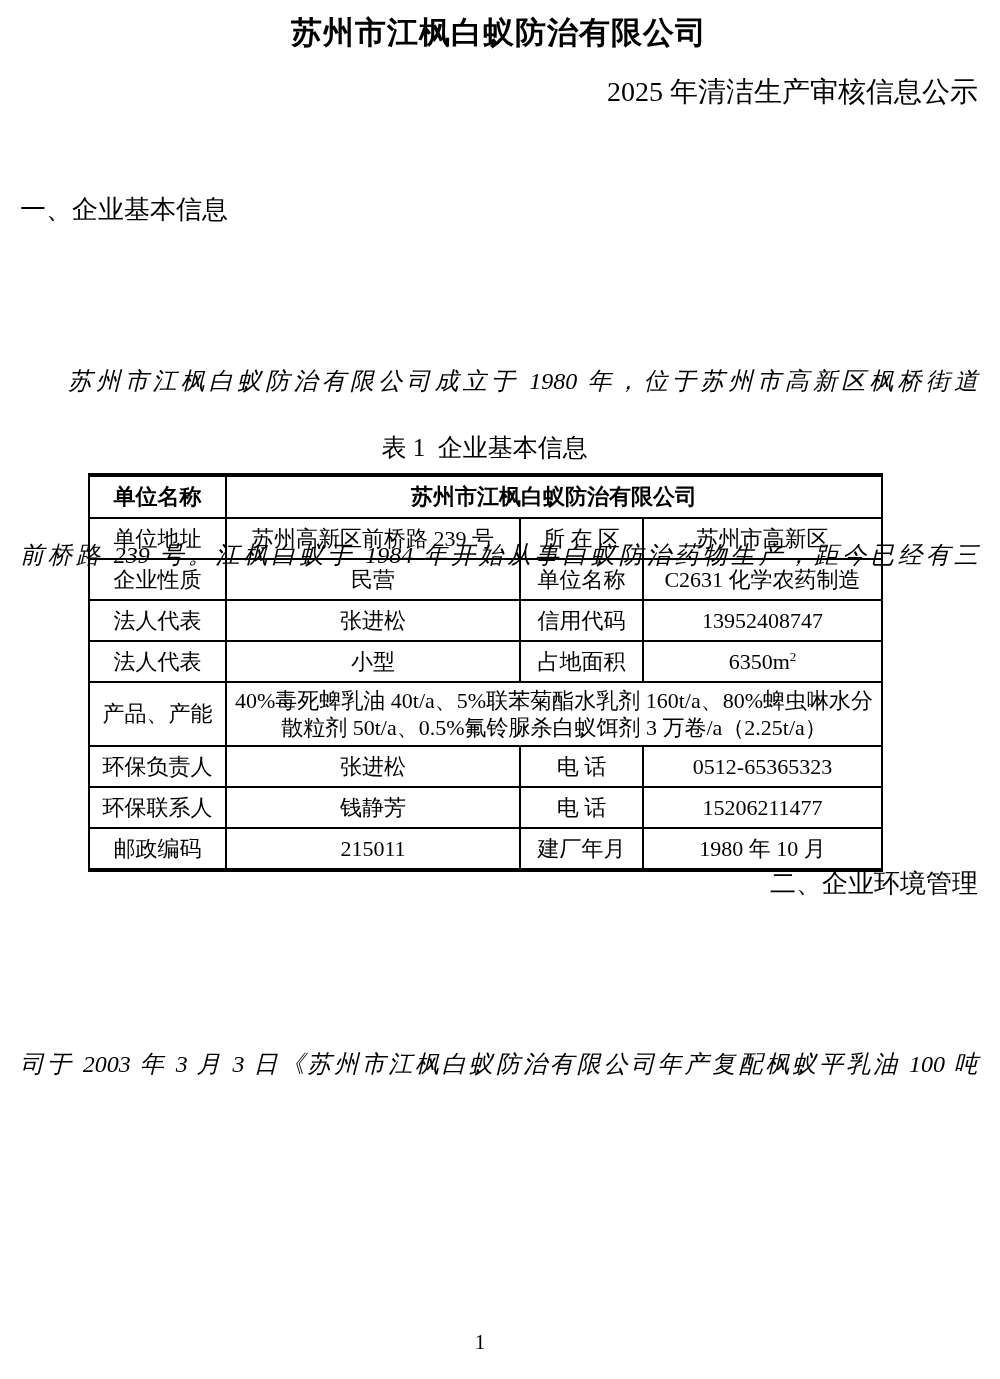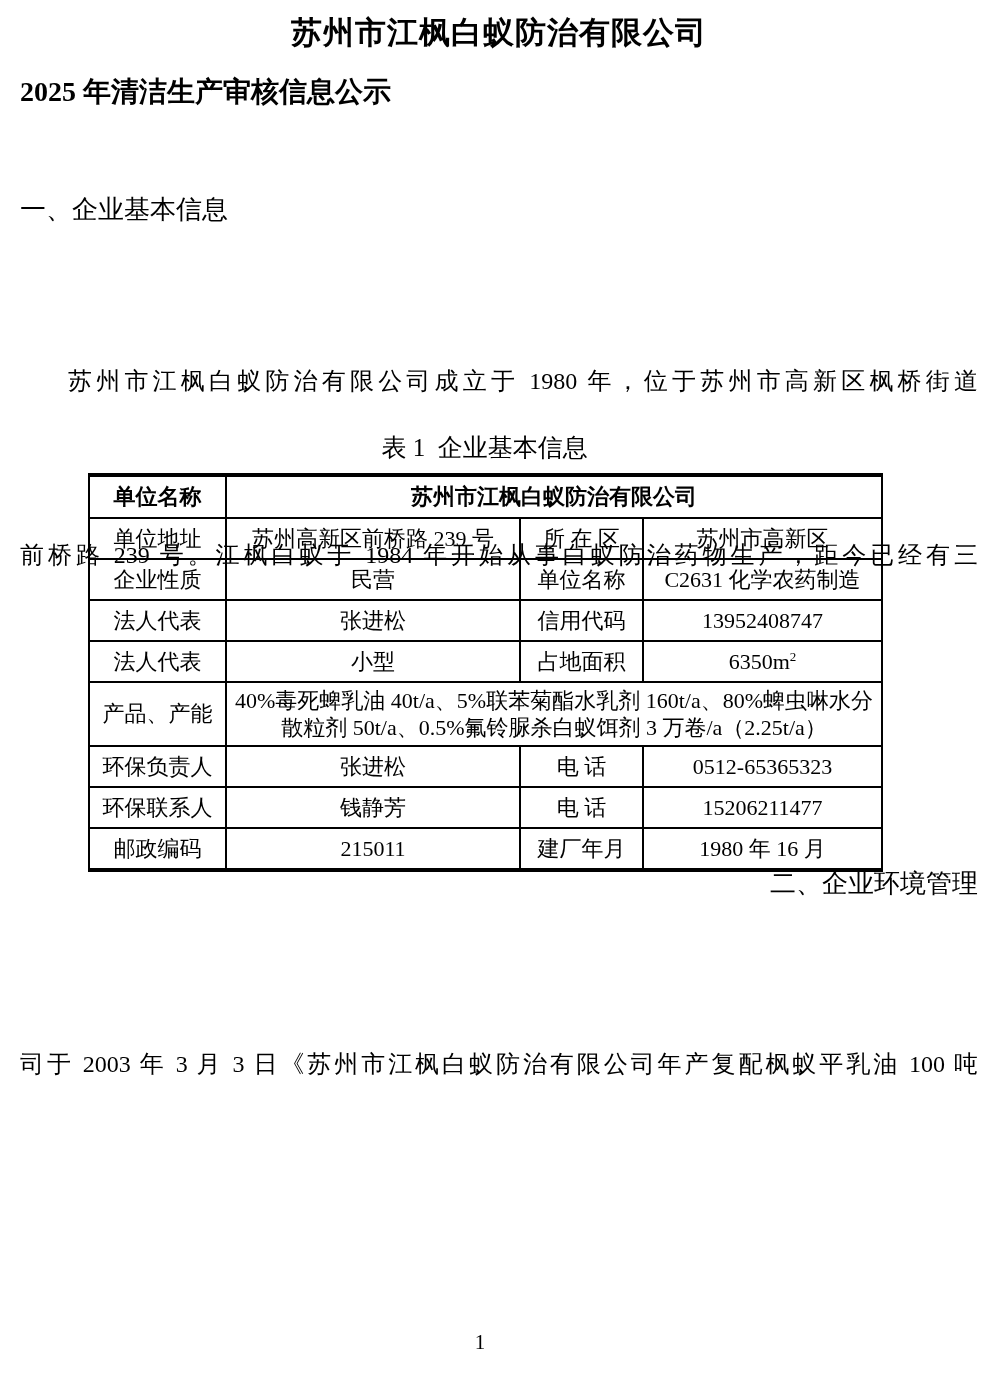--- a/index.html
+++ b/index.html
@@ -9,32 +9,32 @@
     font-family: "Liberation Serif", "DejaVu Serif", serif;
     position: relative; overflow: hidden;
   }
   .doc-title {
     position: absolute; top: 12px; left: 20px; width: 958px;
     text-align: center; font-size: 31px; font-weight: bold;
     letter-spacing: 1px; white-space: pre-wrap;
   }
   .doc-subtitle {
     position: absolute; top: 73px; left: 20px; width: 958px;
-    text-align: left; font-size: 28px; font-weight: bold;
+    text-align: right; font-size: 28px; font-weight: normal;
     white-space: pre-wrap;
   }
   .sec-heading {
     position: absolute; left: 20px; width: 958px;
     font-size: 26px; font-weight: normal; white-space: pre-wrap;
   }
   #heading-1 { top: 192px; }
   #heading-2 { top: 866px; text-align: right; }
   .para {
     position: absolute; left: 20px; width: 958px;
-    font-size: 24px; line-height: 57.7px; white-space: pre-wrap;
+    font-size: 24px; line-height: 57.7px; white-space: pre-wrap; font-style: italic;
   }
   #para-1 { top: 238px; }
   #para-2 { top: 921px; }
   .jline { text-align: justify; text-align-last: justify; text-justify: inter-ideograph; }
   .lline { text-align: left; text-align-last: left; }
   .indent { text-indent: 48px; }
   .table-title {
     position: absolute; top: 431px; left: 88px; width: 793px;
     text-align: center; font-size: 25px; font-weight: normal;
     white-space: pre-wrap;
@@ -127,21 +127,21 @@
   <tr class="row-std">
     <td>环保联系人</td>
     <td>钱静芳</td>
     <td>电 话</td>
     <td>15206211477</td>
   </tr>
   <tr class="row-std">
     <td>邮政编码</td>
     <td>215011</td>
     <td>建厂年月</td>
-    <td>1980 年 16 月</td>
+    <td>1980 年 10 月</td>
   </tr>
 </tbody>
   </table>
 
 <div class="sec-heading" id="heading-2">二、企业环境管理</div>
 
 <div class="para" id="para-2">
   <div class="jline">司于 2003 年 3 月 3 日《苏州市江枫白蚁防治有限公司年产复配枫蚁平乳油 100 吨</div>
   
   

